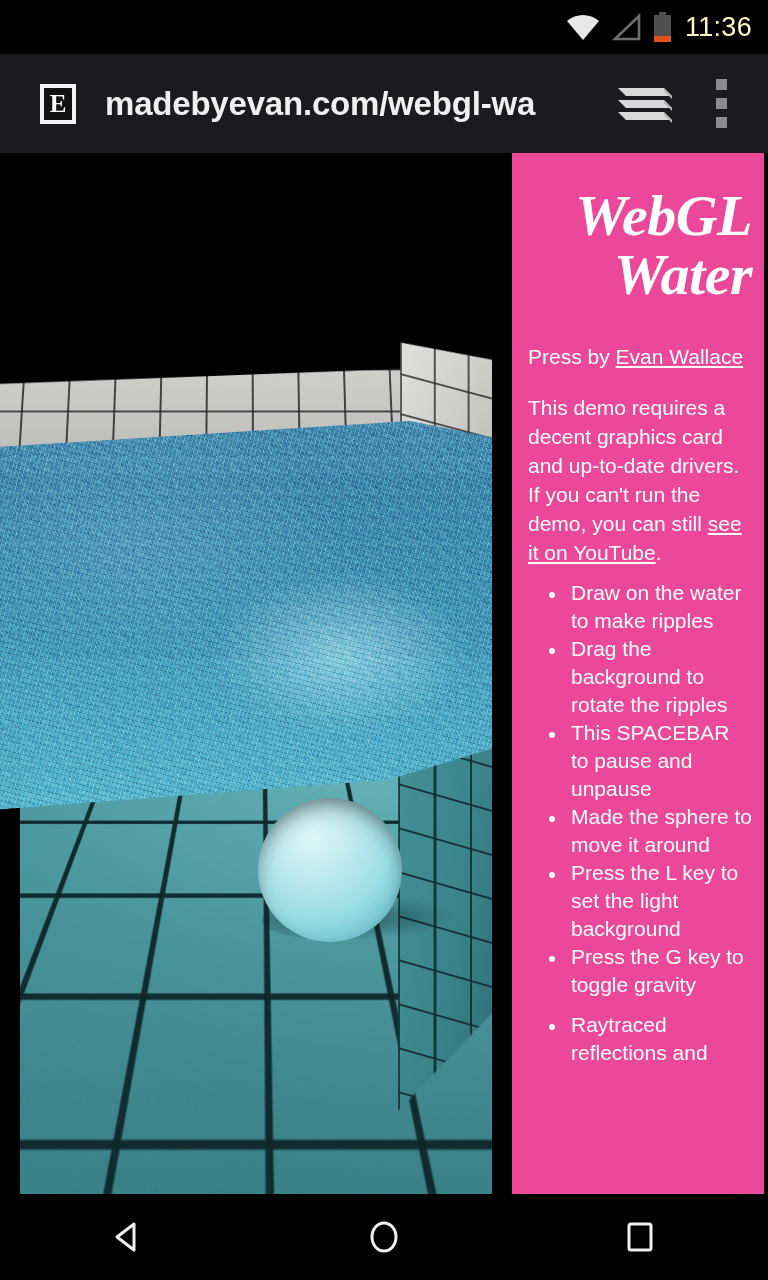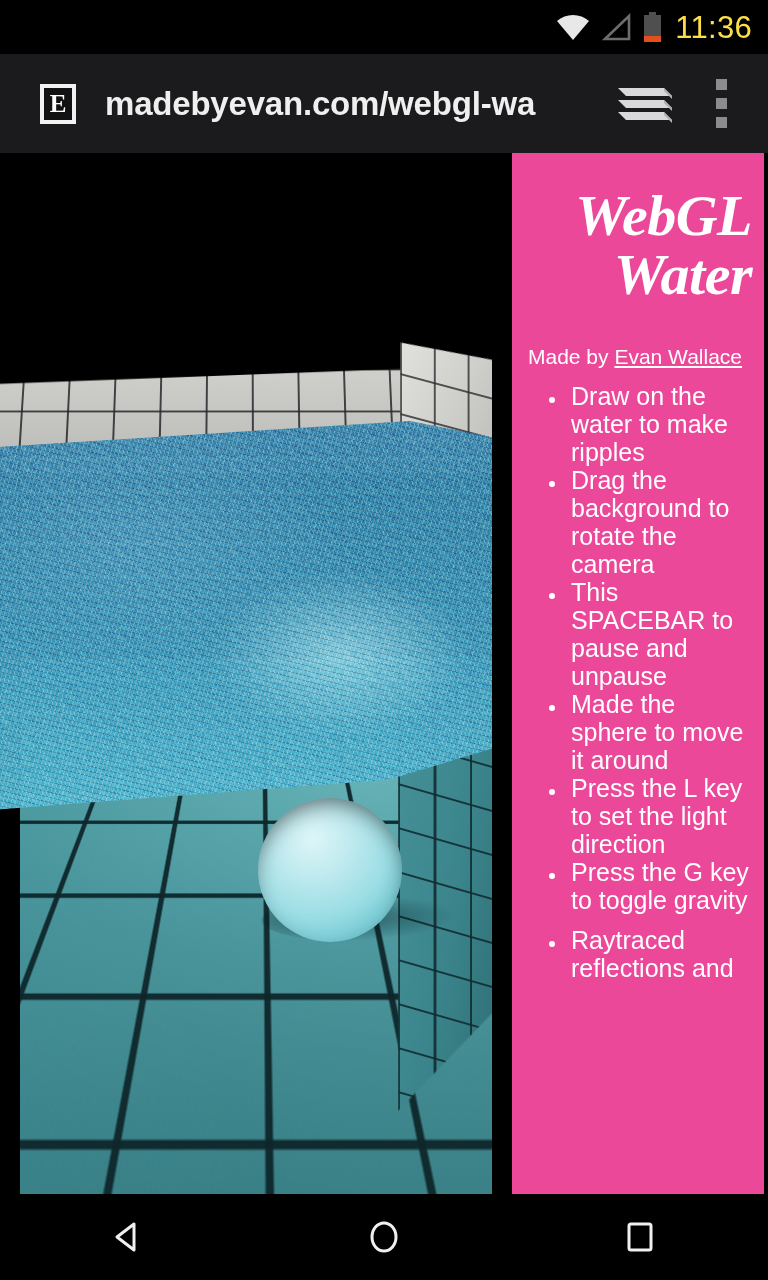--- a/index.html
+++ b/index.html
@@ -13,21 +13,21 @@
   #status-bar{
     position:absolute; left:0; top:0; width:768px; height:54px;
     background:#000; display:flex; align-items:center; justify-content:flex-end;
     padding-right:16px;
   }
   .sb-icons{ display:flex; align-items:center; gap:11px; }
   .ico-wifi{ width:36px; height:28px; position:relative; }
   .ico-signal{ width:30px; height:28px; position:relative; }
   .ico-batt{ width:19px; height:31px; position:relative; }
   #status-clock{
-    color:#fde047; font-size:31px; letter-spacing:0.3px; margin-left:13px;
+    color:#fef9c3; font-size:27px; letter-spacing:0.3px; margin-left:13px;
     font-family:"Liberation Sans", sans-serif; line-height:1;
   }
 
   
   #browser-toolbar{
     position:absolute; left:0; top:54px; width:768px; height:99px;
     background:#1b1b1d; display:flex; align-items:center;
   }
   #site-favicon{
     width:36px; height:40px; margin-left:40px; flex:0 0 auto;
@@ -174,21 +174,21 @@
     font-size:21px; line-height:29px; margin-top:23px; color:#fff;
   }
   h2.section{
     font-family:"Liberation Serif", serif; font-style:italic; font-weight:bold;
     font-size:35px; line-height:38px; margin-top:47px; color:#fff;
   }
   ul.bullets{
     margin-top:12px; padding-left:39px; list-style:disc;
   }
   ul.bullets li{
-    font-size:25px; line-height:28px; margin-bottom:0px; color:#fff;
+    font-size:21px; line-height:28px; margin-bottom:0px; color:#fff;
     padding-left:4px;
   }
   ul.bullets li::marker{ font-size:19px; }
 
   
   #nav-bar{
     position:absolute; left:0; top:1194px; width:768px; height:86px;
     background:#000; display:flex; align-items:center; justify-content:space-around;
   }
   .nav-btn{ width:120px; height:86px; display:flex; align-items:center; justify-content:center; }
@@ -255,30 +255,33 @@
     <div class="scene-layer" id="water-sphere"></div>
     <div class="scene-layer" id="water-surface"></div>
     <div class="scene-layer" id="water-noise"></div>
     <div class="scene-layer" id="canvas-right-mask"></div>
   </div>
 
   <div id="page-sidebar">
     <div id="page-title">WebGL Water</div>
 
     <p class="made-by">
-      <span>Made by </span><a class="link" href="#">Evan Wallace</a>
+      <span>Press by </span><a class="link" href="#">Evan Wallace</a>
     </p>
 
+    <p class="intro">
+      <span>This demo requires a decent graphics card and up-to-date drivers. If you can't run the demo, you can still </span><a class="link" href="#">see it on YouTube</a><span>.</span>
+    </p>
 
     <ul class="bullets">
       <li>Draw on the water to make ripples</li>
-      <li>Drag the background to rotate the camera</li>
+      <li>Drag the background to rotate the ripples</li>
       <li>This SPACEBAR to pause and unpause</li>
       <li>Made the sphere to move it around</li>
-      <li>Press the L key to set the light direction</li>
+      <li>Press the L key to set the light background</li>
       <li>Press the G key to toggle gravity</li>
     </ul>
 
     <ul class="bullets">
       <li>Raytraced reflections and</li>
     </ul>
   </div>
 </div>
 
 <div id="nav-bar">

